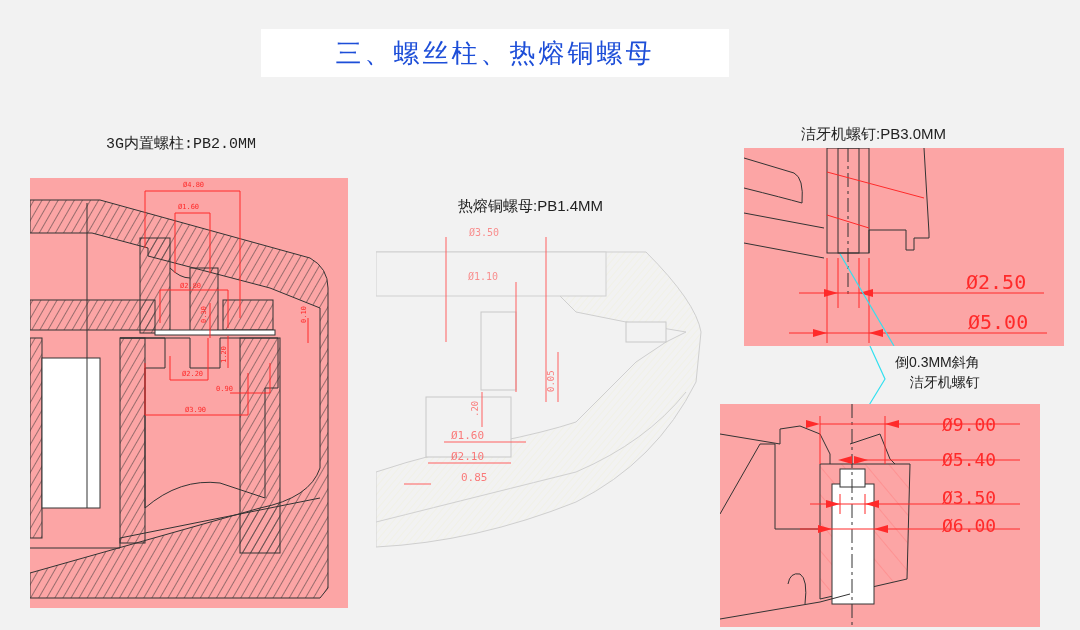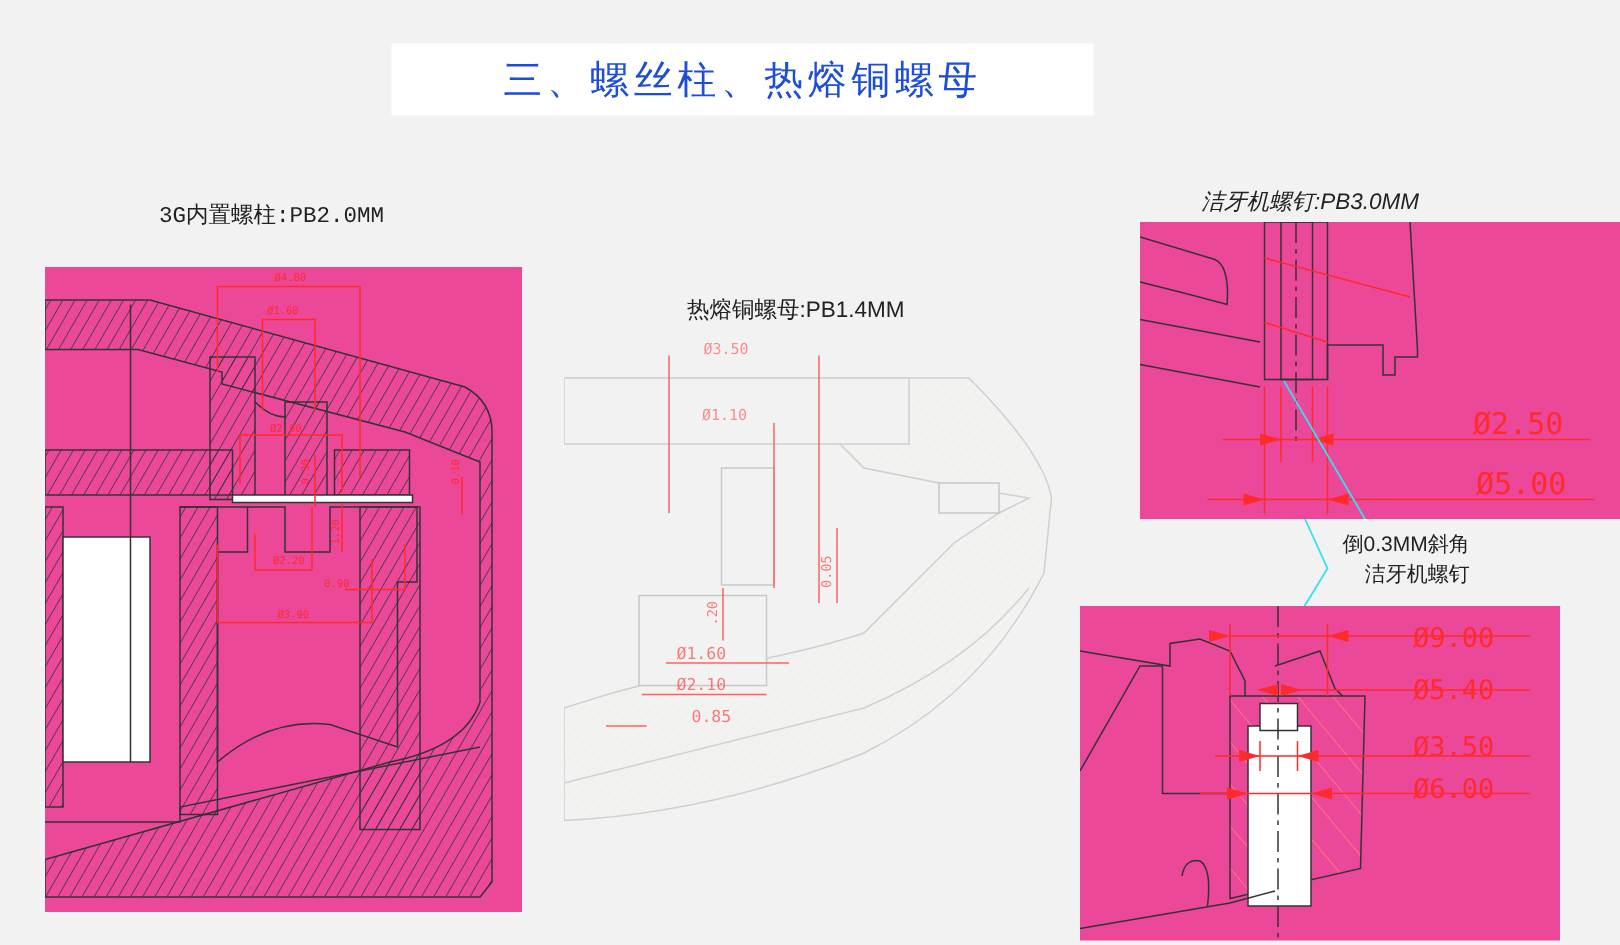--- a/index.html
+++ b/index.html
@@ -13,21 +13,21 @@
     background: #ffffff; display: flex; align-items: center; justify-content: center;
   }
   .title-box span {
     font-family: "DejaVu Serif", "Liberation Serif", serif;
     font-size: 26px; color: #1d4ed8; letter-spacing: 3px;
   }
   .caption {
     position: absolute; font-family: "Liberation Sans", "DejaVu Sans", sans-serif;
     font-size: 15px; color: #222; white-space: nowrap;
   }
-  .panel { position: absolute; background: #ec4899; overflow: hidden; text-decoration: underline; }
+  .panel { position: absolute; background: #fca5a5; overflow: hidden; text-decoration: underline; }
   .panel svg { display: block; }
   .dim { font-family: "DejaVu Sans Mono", "Liberation Mono", monospace; fill: #ff2a2a; }
   .note {
     position: absolute; left: 895px; top: 352px; font-size: 14px; color: #222; line-height: 20px;
     font-family: "Liberation Sans", "DejaVu Sans", sans-serif;
     text-align: right;
   }
 </style>
 </head>
 <body>
@@ -115,23 +115,23 @@
     <text class="dim" x="93" y="14" font-size="10" opacity="0.5">Ø3.50</text>
     <text class="dim" x="92" y="58" font-size="10" opacity="0.5">Ø1.10</text>
     <text class="dim" x="0" y="0" font-size="9" opacity="0.6" transform="translate(178,170) rotate(-90)">0.05</text>
     <text class="dim" x="0" y="0" font-size="9" opacity="0.6" transform="translate(102,195) rotate(-90)">.20</text>
     <text class="dim" x="75" y="217" font-size="11" opacity="0.6">Ø1.60</text>
     <text class="dim" x="75" y="238" font-size="11" opacity="0.6">Ø2.10</text>
     <text class="dim" x="85" y="259" font-size="11" opacity="0.6">0.85</text>
   </svg>
 </div>
 
-<div class="caption" style="left:801px; top:125px;font-style:italic;">洁牙机螺钉:PB3.0MM</div>
-
-<div class="panel" style="left:760px; top:148px; width:320px; height:198px;">
+<div class="caption" style="left:801px; top:125px;">洁牙机螺钉:PB3.0MM</div>
+
+<div class="panel" style="left:744px; top:148px; width:320px; height:198px;">
   <svg width="320" height="198" viewBox="0 0 320 198">
     <path d="M0 10 L50 25 Q60 30 58 55 Q40 50 0 40" fill="none" stroke="#333"></path>
     <path d="M0 65 L80 80 M0 95 L80 110" stroke="#333"></path>
     <rect x="83" y="0" width="42" height="105" fill="none" stroke="#333"></rect>
     <rect x="94" y="0" width="21" height="105" fill="none" stroke="#333"></rect>
     <line x1="104" y1="0" x2="104" y2="150" stroke="#333" stroke-dasharray="14,4,3,4"></line>
     <path d="M125 105 L125 82 L162 82 L162 102 L170 102 L170 90 L185 90 L185 85 L180 0" fill="none" stroke="#333"></path>
     <line x1="83" y1="24" x2="180" y2="50" stroke="#ff2a2a"></line>
     <line x1="83" y1="67" x2="125" y2="80" stroke="#ff2a2a"></line>
     <g stroke="#ff2a2a" fill="none">

